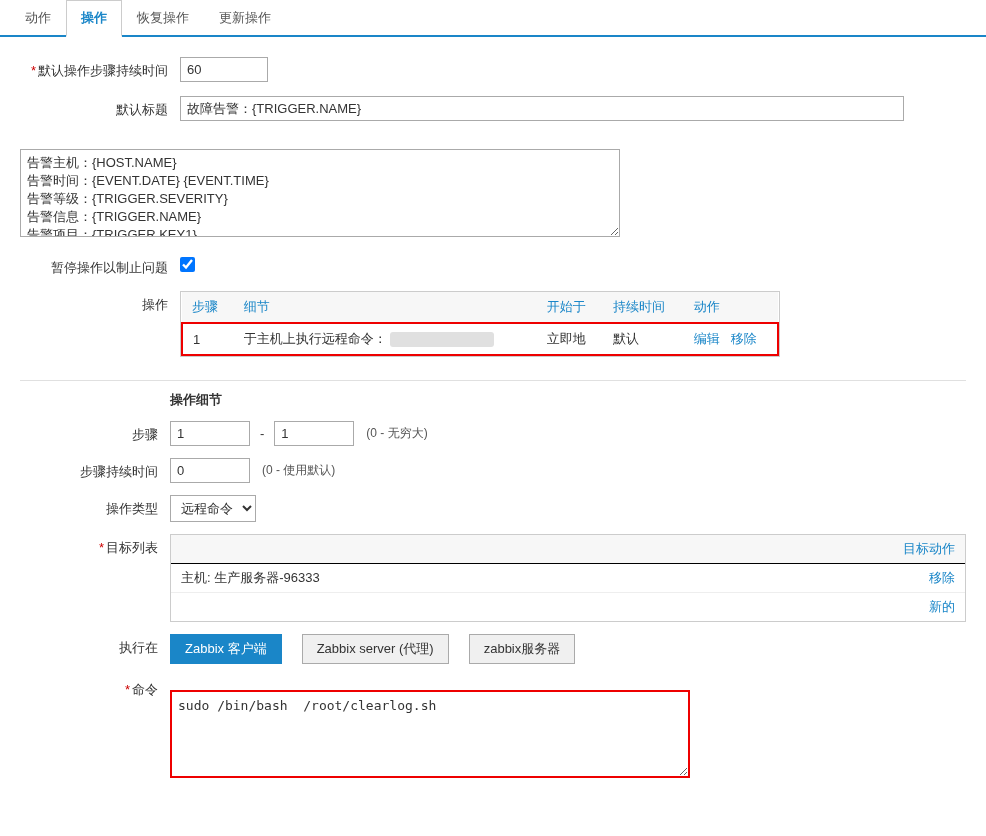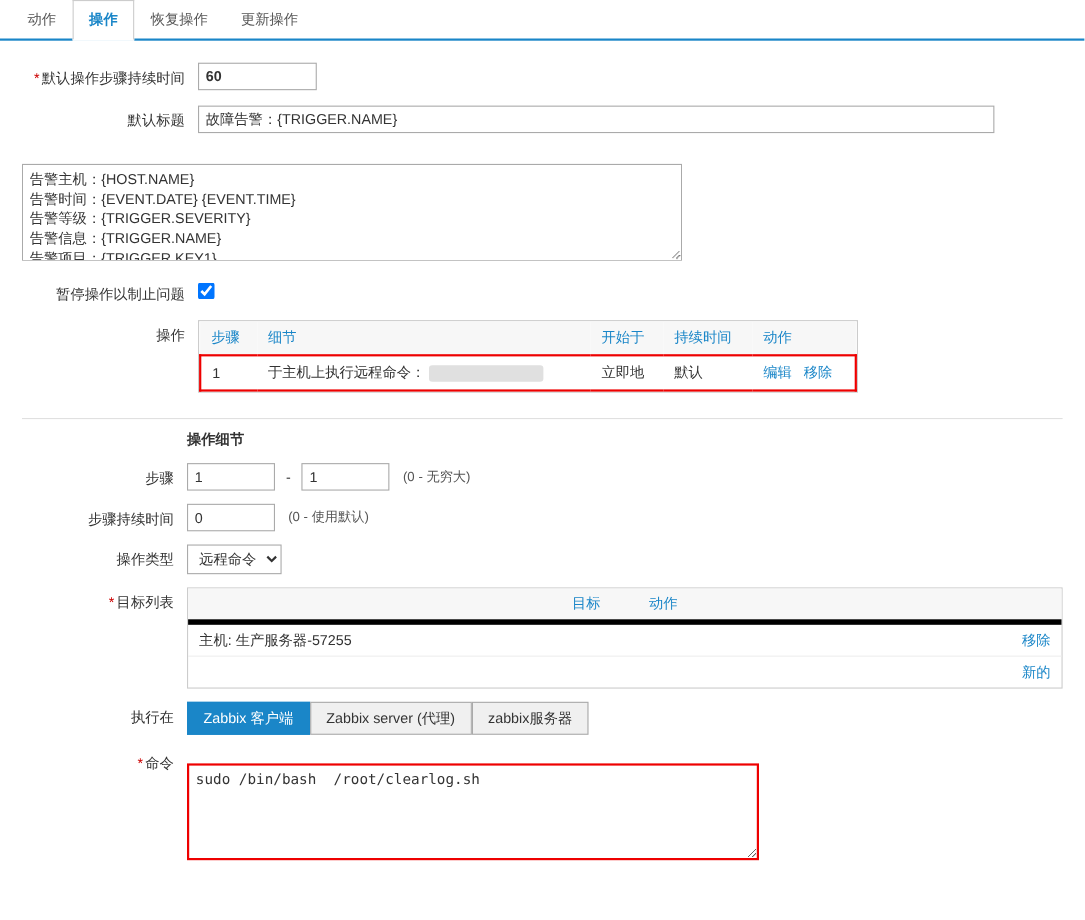--- a/index.html
+++ b/index.html
@@ -65,21 +65,21 @@
     }
 
     input[type="text"] {
       border: 1px solid #aaa;
       padding: 4px 6px;
       font-size: 13px;
       color: #333;
       outline: none;
     }
 
-    .input-short { width: 108px; font-weight: bold; }
+    .input-short { width: 88px; }
     .input-long { width: 724px; }
 
     textarea {
       border: 1px solid #aaa;
       padding: 4px 6px;
       font-size: 13px;
       color: #333;
       resize: vertical;
       width: 600px;
       height: 88px;
@@ -195,45 +195,45 @@
       cursor: pointer;
     }
 
     
     .target-table {
       border: 1px solid #ccc;
       min-width: 500px;
     }
     .target-table-header {
       display: flex;
-      justify-content: center;
+      justify-content: flex-end;
       background: #f7f7f7;
-      border-bottom: 5px solid #000000;
+      border-bottom: 1px solid #000000;
       padding: 5px 10px;
       font-size: 13px;
       color: #1a86c8;
-      gap: 44px;
     }
     .target-table-row {
       display: flex;
       justify-content: space-between;
       align-items: center;
       padding: 5px 10px;
       border-bottom: 1px solid #eee;
       font-size: 13px;
     }
     .target-table-new {
       padding: 5px 10px;
       font-size: 13px;
       text-align: right;
     }
 
     
     .btn-group {
       display: flex;
+      gap: 20px;
     }
     .btn-group .btn {
       padding: 5px 14px;
       font-size: 13px;
       border: 1px solid #aaa;
       cursor: pointer;
       background: #f0f0f0;
       color: #333;
     }
     .btn-group .btn.active {
@@ -405,21 +405,21 @@
       <div class="sub-form-label">
         <span class="required">*</span><span>目标列表</span>
       </div>
       <div class="sub-form-control">
         <div class="target-table">
           <div class="target-table-header">
             <span>目标</span>
             <span>动作</span>
           </div>
           <div class="target-table-row">
-            <span>主机: 生产服务器-57255</span>
+            <span>主机: 生产服务器-96333</span>
             <a class="link-blue">移除</a>
           </div>
           <div class="target-table-new">
             <a class="link-blue">新的</a>
           </div>
         </div>
       </div>
     </div>
 
 

